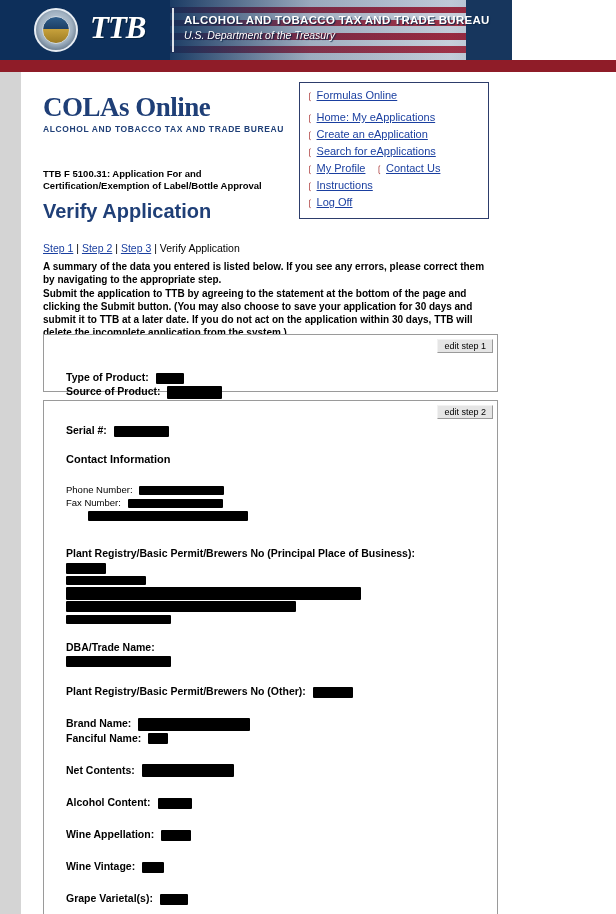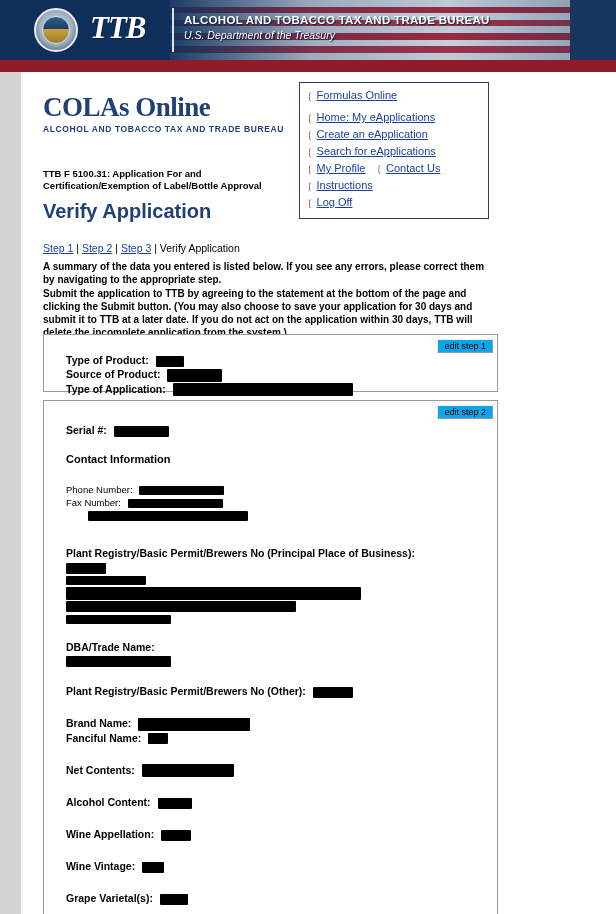--- a/index.html
+++ b/index.html
@@ -15,21 +15,21 @@
     position: relative;
     width: 616px;
     height: 914px;
     overflow: hidden;
     background: #ffffff;
   }
 
   
   .banner {
     position: relative;
-    width: 616px;
+    width: 512px;
     height: 60px;
     background: #0d2f5a;
     overflow: hidden;
   }
   .flag-stripes {
     position: absolute;
     left: 170px;
     top: 0;
     width: 400px;
     height: 60px;
@@ -236,21 +236,21 @@
   }
   #section1 { top: 262px; height: 58px; }
   #section2 { top: 328px; height: 580px; }
 
   .edit-btn {
     position: absolute;
     right: 4px;
     top: 4px;
     font-size: 9px;
     padding: 1px 6px;
-    background: #0ea5e9;
+    background: #e5e5e5;
     border: 1px solid #9a9a9a;
     border-top-color: #f2f2f2;
     border-left-color: #f2f2f2;
     color: #000;
     cursor: pointer;
     font-family: "Liberation Sans", sans-serif;
   }
 
   .field {
     position: relative;
@@ -366,21 +366,21 @@
       <a>Step 3</a>
       <span class="sep">|</span>
       <span class="current">Verify Application</span>
     </div>
 
     <div class="para" id="para1">A summary of the data you entered is listed below.  If you see any errors, please correct them by navigating to the appropriate step.</div>
     <div class="para" id="para2">Submit the application to TTB by agreeing to the statement at the bottom of the page and clicking the Submit button.  (You may also choose to save your application for 30 days and submit it to TTB at a later date.  If you do not act on the application within 30 days, TTB will delete the incomplete application from the system.)</div>
 
     <div class="section" id="section1">
       <button class="edit-btn">edit step 1</button>
-      <div class="field" style="margin-top:18px;">
+      <div class="field" style="margin-top:35px;">
         <span class="label">Type of Product:</span>
         <span class="redact" style="width:28px;"></span>
       </div>
       <div class="field">
         <span class="label">Source of Product:</span>
         <span class="redact tall" style="width:55px;"></span>
       </div>
       <div class="field">
         <span class="label">Type of Application:</span>
         <span class="redact tall" style="width:180px;"></span>

